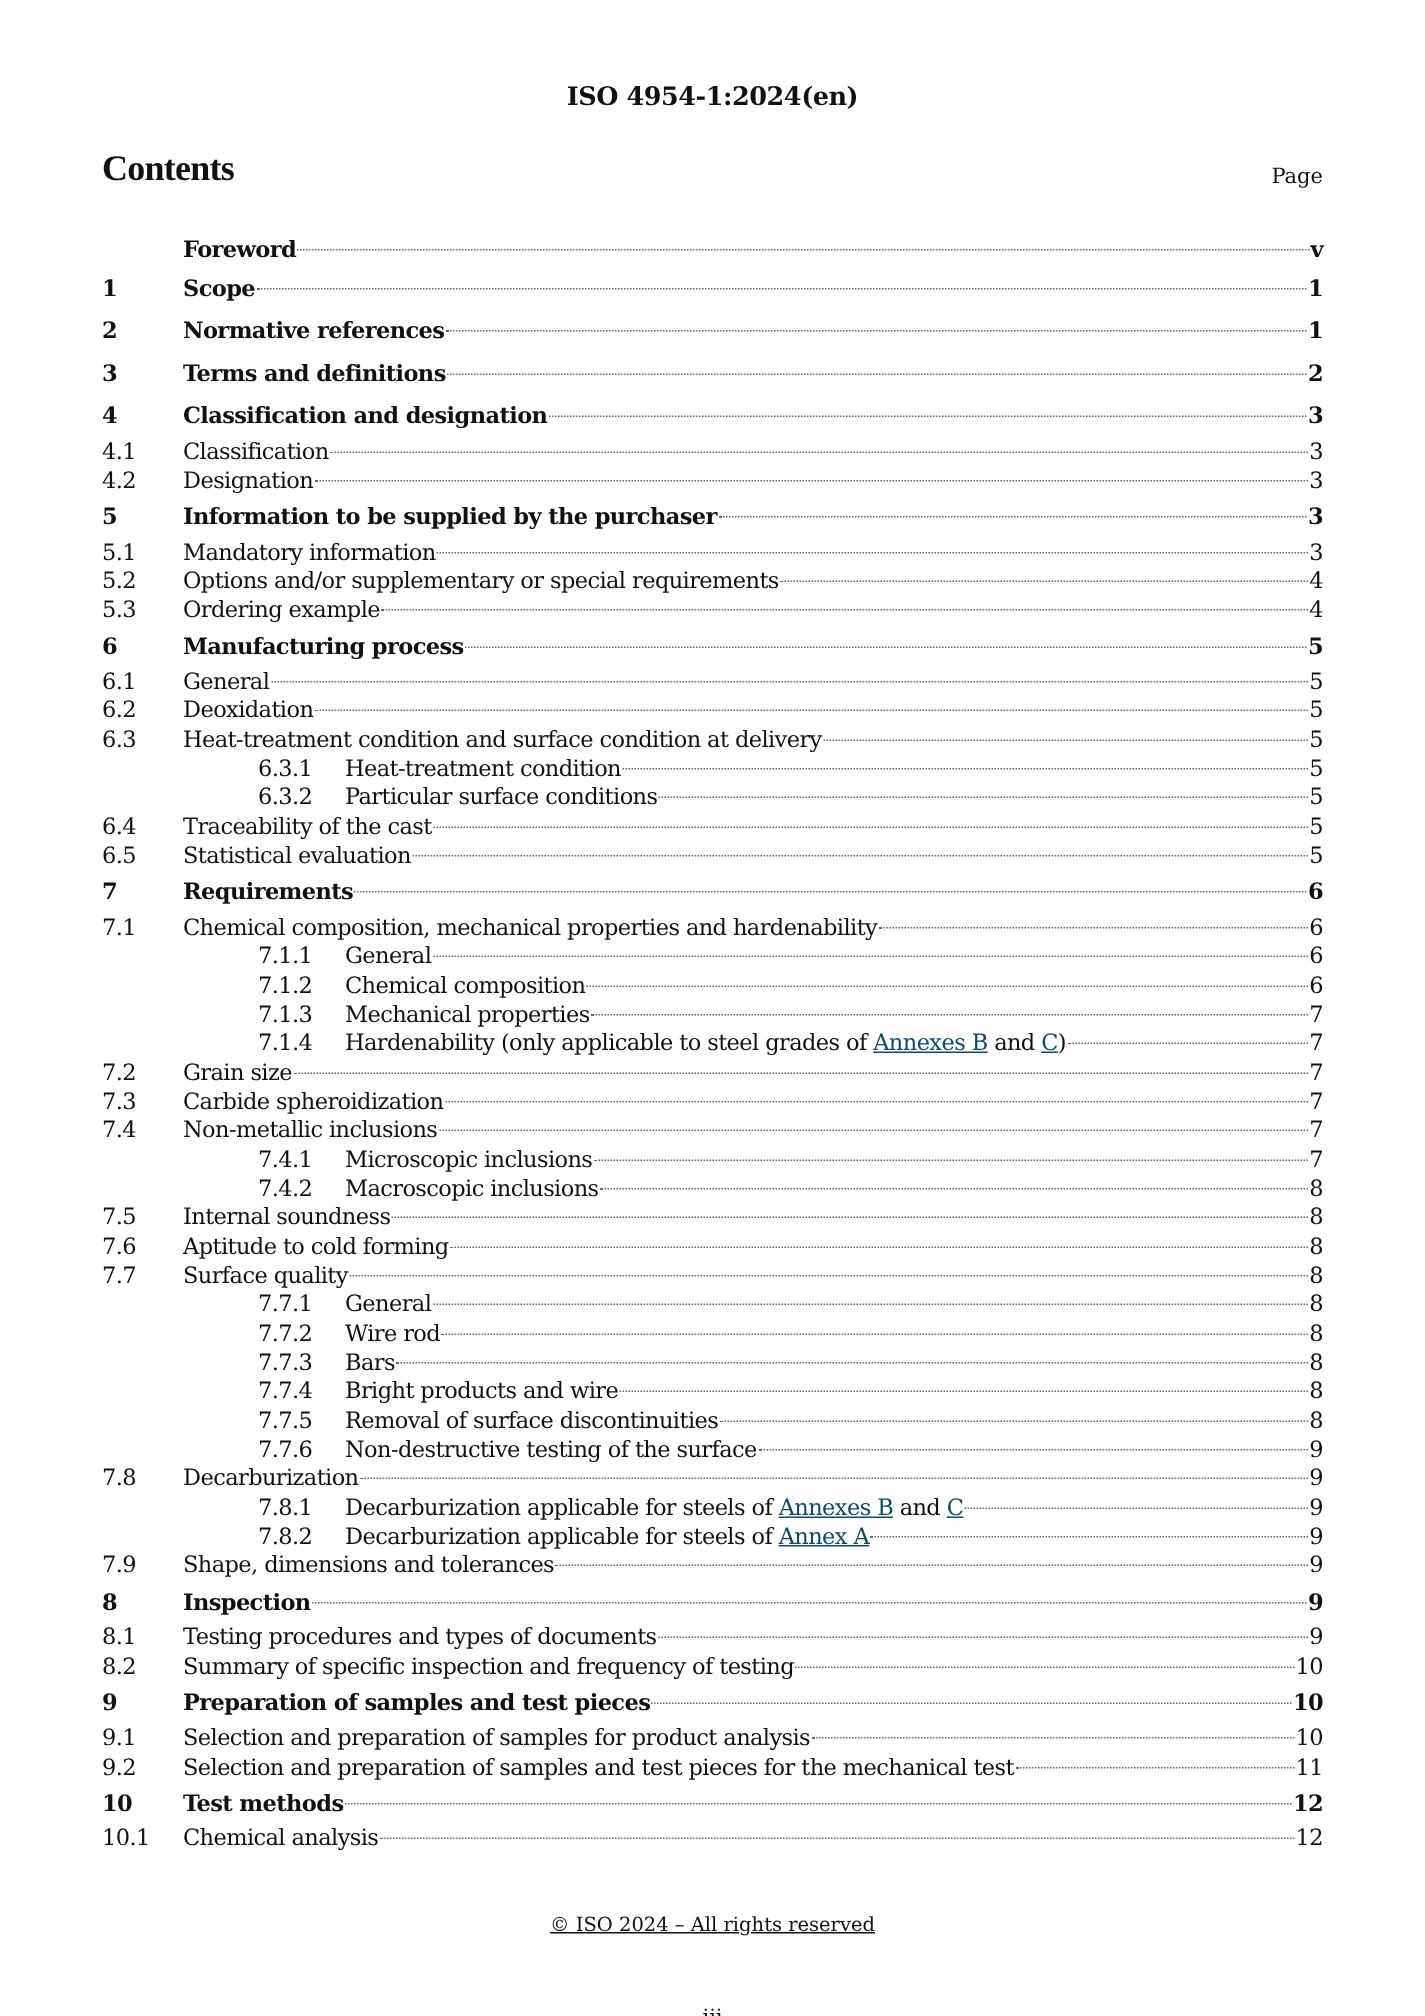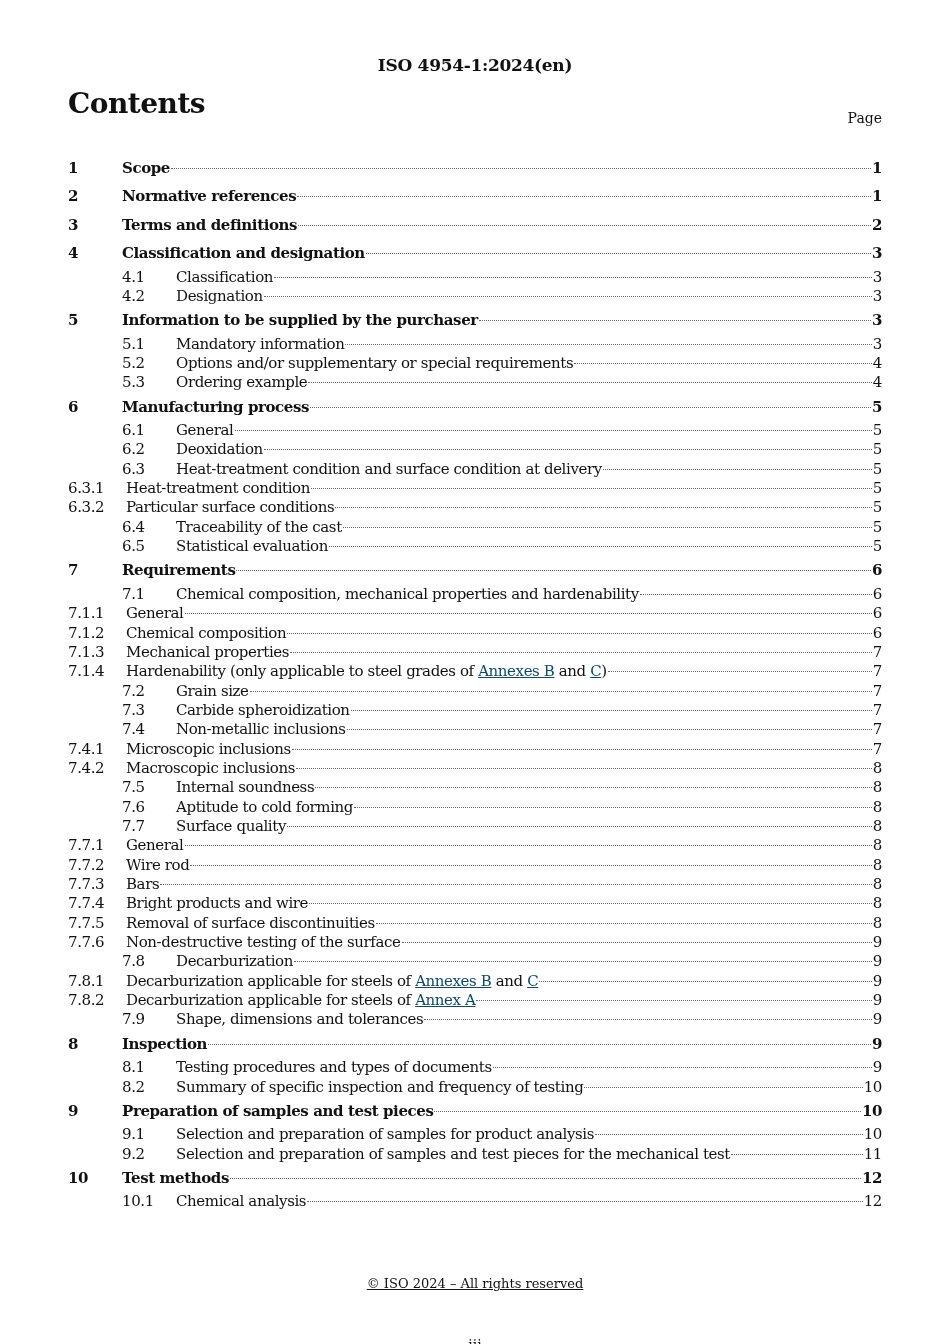--- a/index.html
+++ b/index.html
@@ -6,39 +6,39 @@
   body {
     width: 950px; height: 1344px; position: relative; overflow: hidden;
     font-family: "DejaVu Serif", "Liberation Serif", serif;
     color: #111111;
   }
   .doc-id {
     position: absolute; top: 55px; left: 0; width: 950px; text-align: center;
     font-weight: bold; font-size: 17px; letter-spacing: -0.3px;
   }
   .contents-title {
-    position: absolute; top: 87px; left: 68px;
-    font-weight: bold; font-size: 28px; letter-spacing: -0.5px;
+    position: absolute; top: 100px; left: 68px;
+    font-weight: bold; font-size: 24px; letter-spacing: -0.5px; font-family: Liberation Serif, serif;
   }
   .page-label {
     position: absolute; top: 110px; right: 68px; font-size: 14px;
   }
   .toc {
     position: absolute; top: 154px; left: 68px; width: 814px;
   }
   .row {
     display: flex; align-items: baseline; height: 19.35px; line-height: 19.35px;
     font-size: 15px; letter-spacing: -0.4px; white-space: nowrap;
   }
   .row.l1 { font-weight: bold; height: 28.4px; line-height: 28.4px; padding-top: 0; }
   .row.l1.first { height: 24px; line-height: 24px; }
   .num { flex: 0 0 auto; }
   .l1 .num { width: 54px; }
-  .l2 .num { width: 54px; margin-left: 54px; }
-  .l3 .num { width: 58px; }
+  .l2 .num { width: 54px; }
+  .l3 .num { width: 58px; margin-left: 104px; }
   .title { flex: 0 0 auto; }
   .leader {
     flex: 1 1 auto; margin: 0 1px; border-bottom: 1px dotted #666;
     transform: translateY(-4px); min-width: 4px;
   }
   .pg { flex: 0 0 auto; text-align: right; }
   .l1 .pg { font-weight: bold; }
   a.xref { color: #0c4a6e; text-decoration: underline; }
   .footer {
     position: absolute; top: 1276px; left: 0; width: 950px; text-align: center;
@@ -52,20 +52,26 @@
   }
 </style>
 </head>
 <body>
 
 <div class="doc-id">ISO 4954-1:2024(en)</div>
 <div class="contents-title">Contents</div>
 <div class="page-label">Page</div>
 
 <div class="toc" id="toc">
+    <div class="row l1 first">
+      <span class="num"></span>
+      <span class="title">Foreword</span>
+      <span class="leader"></span>
+      <span class="pg">v</span>
+    </div>
     <div class="row l1">
       <span class="num">1</span>
       <span class="title">Scope</span>
       <span class="leader"></span>
       <span class="pg">1</span>
     </div>
     <div class="row l1">
       <span class="num">2</span>
       <span class="title">Normative references</span>
       <span class="leader"></span>

